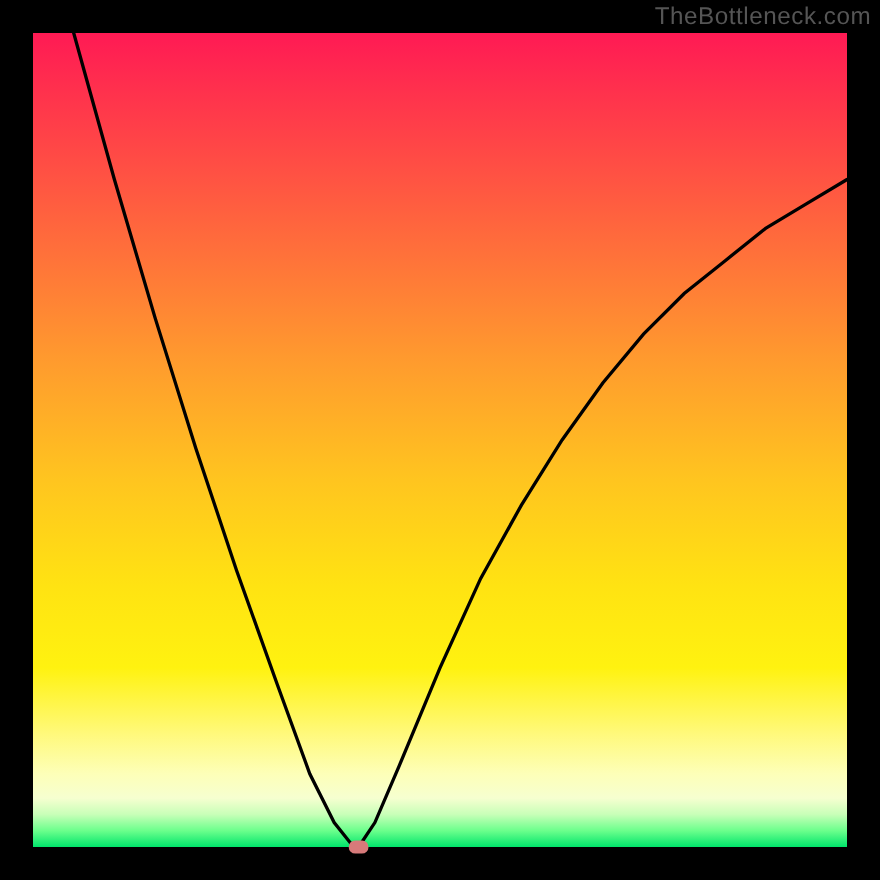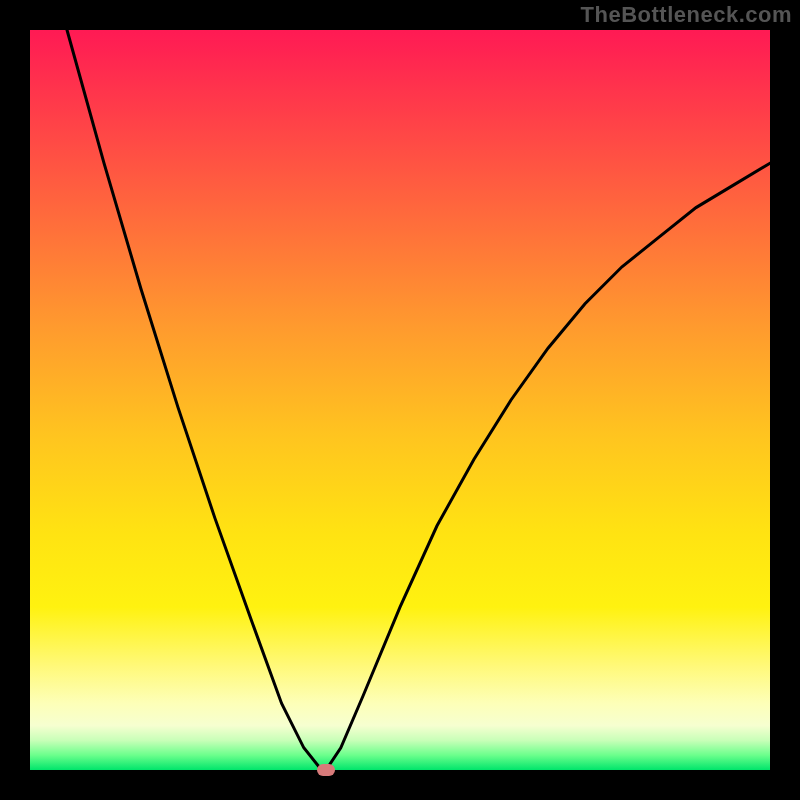--- a/index.html
+++ b/index.html
@@ -16,21 +16,21 @@
     width: 800px;
     height: 800px;
     background: #000;
   }
   .watermark {
     position: absolute;
     top: 2px;
     right: 8px;
     color: #555;
     font-size: 22px;
-    font-weight: 700;
+    font-weight: 400;
     letter-spacing: 0.5px;
     z-index: 10;
   }
   .plot {
     position: absolute;
     left: 30px;
     top: 30px;
     width: 740px;
     height: 740px;
     

